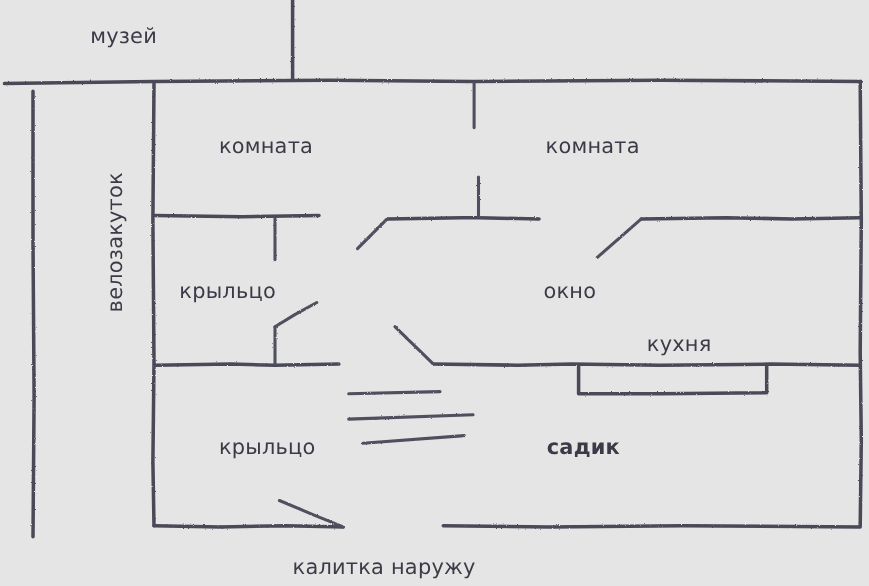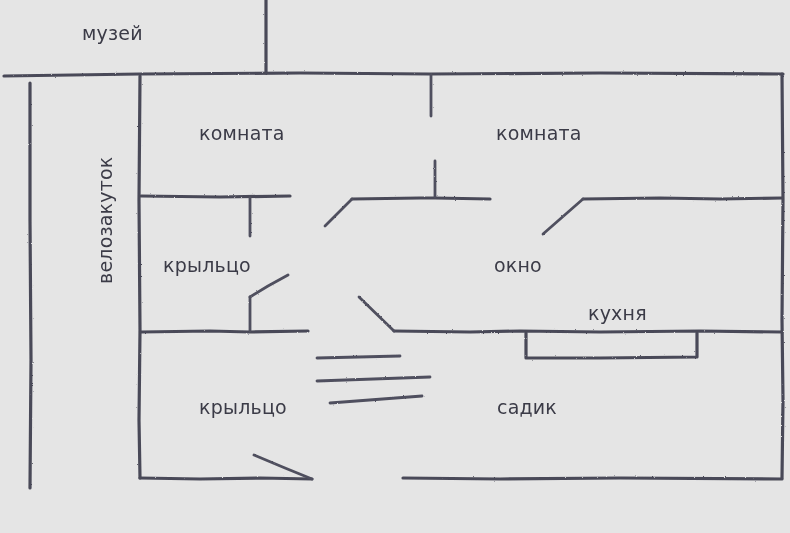--- a/index.html
+++ b/index.html
@@ -131,16 +131,17 @@
   <div class="label" style="left:496px; top:124px;">комната</div>
 
   <div class="label" style="left:163px; top:256px;">крыльцо</div>
 
   <div class="label" style="left:494px; top:256px;">окно</div>
 
   <div class="label" style="left:588px; top:304px;">кухня</div>
 
   <div class="label" style="left:199px; top:398px;">крыльцо</div>
 
-  <div class="label" style="left:497px; top:398px;">садик</div>
+  <div class="label" style="left:497px; top:398px;font-weight:bold;">садик</div>
 
+  <div class="label" style="left:266px; top:507px;">калитка наружу</div>
 
 </div>
 
 </body></html>

